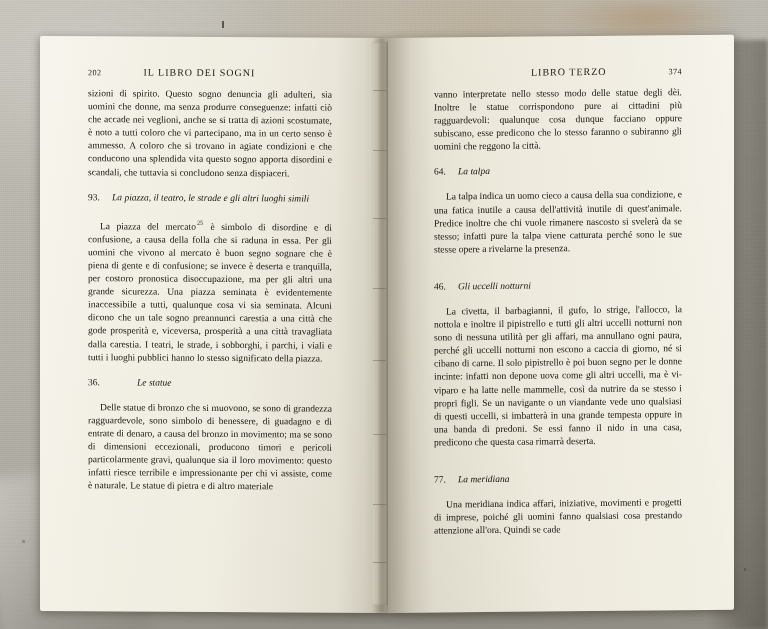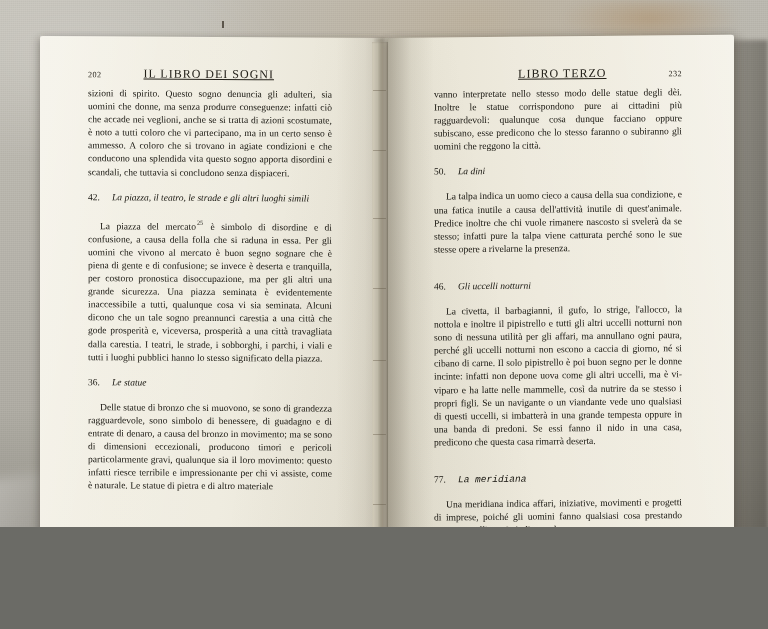--- a/index.html
+++ b/index.html
@@ -4,21 +4,21 @@
 <title>Open book photograph</title>
 <style>
   html, body {
     margin: 0;
     padding: 0;
     background: #6b6b66;
   }
   #stage {
     position: relative;
     width: 768px;
-    height: 527px;
+    height: 629px;
     overflow: hidden;
     font-family: "Liberation Serif", "DejaVu Serif", serif;
     background: #b9b6ae;
   }
 
   
   .cloth {
     position: absolute;
     inset: 0;
     background:
@@ -170,23 +170,22 @@
     width: 100%;
   }
   .folio {
     font-size: 8.2px;
     letter-spacing: 0.4px;
     color: #24211a;
     text-transform: none;
   }
   .rh-title {
     flex: 0 0 auto;
-    font-size: 12px;
+    font-size: 10px;
     letter-spacing: 1.0px;
-    text-decoration: underline;
   }
   .rh-spacer { flex: 1 1 auto; }
 
   p.body {
     margin: 0;
     font-size: 9.55px;
     line-height: 13.1px;
     text-align: justify;
     text-justify: inter-word;
     color: #16140e;
@@ -285,28 +284,28 @@
             <span class="rh-title">IL LIBRO DEI SOGNI</span>
             <span class="rh-spacer"></span>
           </div>
         </div>
 
         <div class="col-body">
 
           <p class="body">sizioni di spirito. Questo sogno denuncia gli adulteri, sia uomini che donne, ma senza produrre conseguen­ze: infatti ciò che accade nei veglioni, anche se si trat­ta di azioni scostumate, è noto a tutti coloro che vi partecipano, ma in un certo senso è ammesso. A co­loro che si trovano in agiate condizioni e che conduco­no una splendida vita questo sogno apporta disordi­ni e scandali, che tuttavia si concludono senza di­spiaceri.</p>
 
           <div class="section-head">
-            <span class="num">42.</span>
+            <span class="num">93.</span>
             <span class="ttl">La piazza, il teatro, le strade e gli altri luoghi simili</span>
           </div>
           <p class="body indent"><span>La piazza del mercato</span><sup class="note">25</sup><span> è simbolo di disordine e di confusione, a causa della folla che si raduna in essa. Per gli uomini che vivono al mercato è buon segno sognare che è piena di gente e di confusione; se invece è deserta e tranquilla, per costoro pronostica disoccu­pazione, ma per gli altri una grande sicurezza. Una piazza seminata è evidentemente inaccessibile a tutti, qualunque cosa vi sia seminata. Alcuni dicono che un tale sogno preannunci carestia a una città che gode prosperità e, viceversa, prosperità a una città travaglia­ta dalla carestia. I teatri, le strade, i sobborghi, i par­chi, i viali e tutti i luoghi pubblici hanno lo stesso significato della piazza.</span></p>
 
           <div class="section-head">
             <span class="num">36.</span>
-            <span class="ttl" style="flex:0 0 auto;">Le statue</span>
+            <span class="ttl" style="flex:0 0 auto;margin-left:25px;">Le statue</span>
           </div>
           <p class="body indent">Delle statue di bronzo che si muovono, se sono di grandezza ragguardevole, sono simbolo di benessere, di guadagno e di entrate di denaro, a causa del bron­zo in movimento; ma se sono di dimensioni eccezio­nali, producono timori e pericoli particolarmente gra­vi, qualunque sia il loro movimento: questo infatti riesce terribile e impressionante per chi vi assiste, co­me è naturale. Le statue di pietra e di altro materiale</p>
 
         </div>
       </div>
     </div>
 
     <div class="page-stack">
       <div class="stack-line" style="top:48px"></div>
       <div class="stack-line" style="top:108px"></div>
@@ -323,47 +322,47 @@
       <div class="paper-sheen-right"></div>
       <div class="gutter-shadow-right"></div>
 
       <div class="typeblock" id="right-col">
 
         <div class="running-head">
           <div class="rh-row">
             <span class="rh-spacer"></span>
             <span class="rh-title">LIBRO TERZO</span>
             <span style="width:62px"></span>
-            <span class="folio">232</span>
+            <span class="folio">374</span>
           </div>
         </div>
 
         <div class="col-body">
 
           <p class="body">vanno interpretate nello stesso modo delle statue de­gli dèi. Inoltre le statue corrispondono pure ai citta­dini più ragguardevoli: qualunque cosa dunque fac­ciano oppure subiscano, esse predicono che lo stesso faranno o subiranno gli uomini che reggono la città.</p>
 
           <div class="section-head">
-            <span class="num">50.</span>
-            <span class="ttl" style="flex:0 0 auto;">La dini</span>
+            <span class="num">64.</span>
+            <span class="ttl" style="flex:0 0 auto;">La talpa</span>
           </div>
           <p class="body indent">La talpa indica un uomo cieco a causa della sua condizione, e una fatica inutile a causa dell'attività inutile di quest'animale. Predice inoltre che chi vuole rimanere nascosto si svelerà da se stesso; infatti pure la talpa viene catturata perché sono le sue stesse opere a rivelarne la presenza.</p>
 
           <div class="gap"></div>
 
           <div class="section-head">
             <span class="num">46.</span>
             <span class="ttl" style="flex:0 0 auto;font-family:Liberation Serif, serif;">Gli uccelli notturni</span>
           </div>
           <p class="body indent">La civetta, il barbagianni, il gufo, lo strige, l'allocco, la nottola e inoltre il pipistrello e tutti gli altri uccelli notturni non sono di nessuna utilità per gli affari, ma annullano ogni paura, perché gli uccelli notturni non escono a caccia di giorno, né si cibano di carne. Il solo pipistrello è poi buon segno per le donne incinte: in­fatti non depone uova come gli altri uccelli, ma è vi­viparo e ha latte nelle mammelle, così da nutrire da se stesso i propri figli. Se un navigante o un viandante vede uno qualsiasi di questi uccelli, si imbatterà in una grande tempesta oppure in una banda di predoni. Se essi fanno il nido in una casa, predicono che questa casa rimarrà deserta.</p>
 
           <div class="gap"></div>
 
           <div class="section-head">
             <span class="num">77.</span>
-            <span class="ttl" style="flex:0 0 auto;font-family:Liberation Mono, monospace;">La meridiana</span>
+            <span class="ttl" style="flex:0 0 auto;">La meridiana</span>
           </div>
           <p class="body indent">Una meridiana indica affari, iniziative, movimenti e progetti di imprese, poiché gli uomini fanno qual­siasi cosa prestando attenzione all'ora. Quindi se cade</p>
 
         </div>
       </div>
     </div>
 
   </div>
 </div>
 

